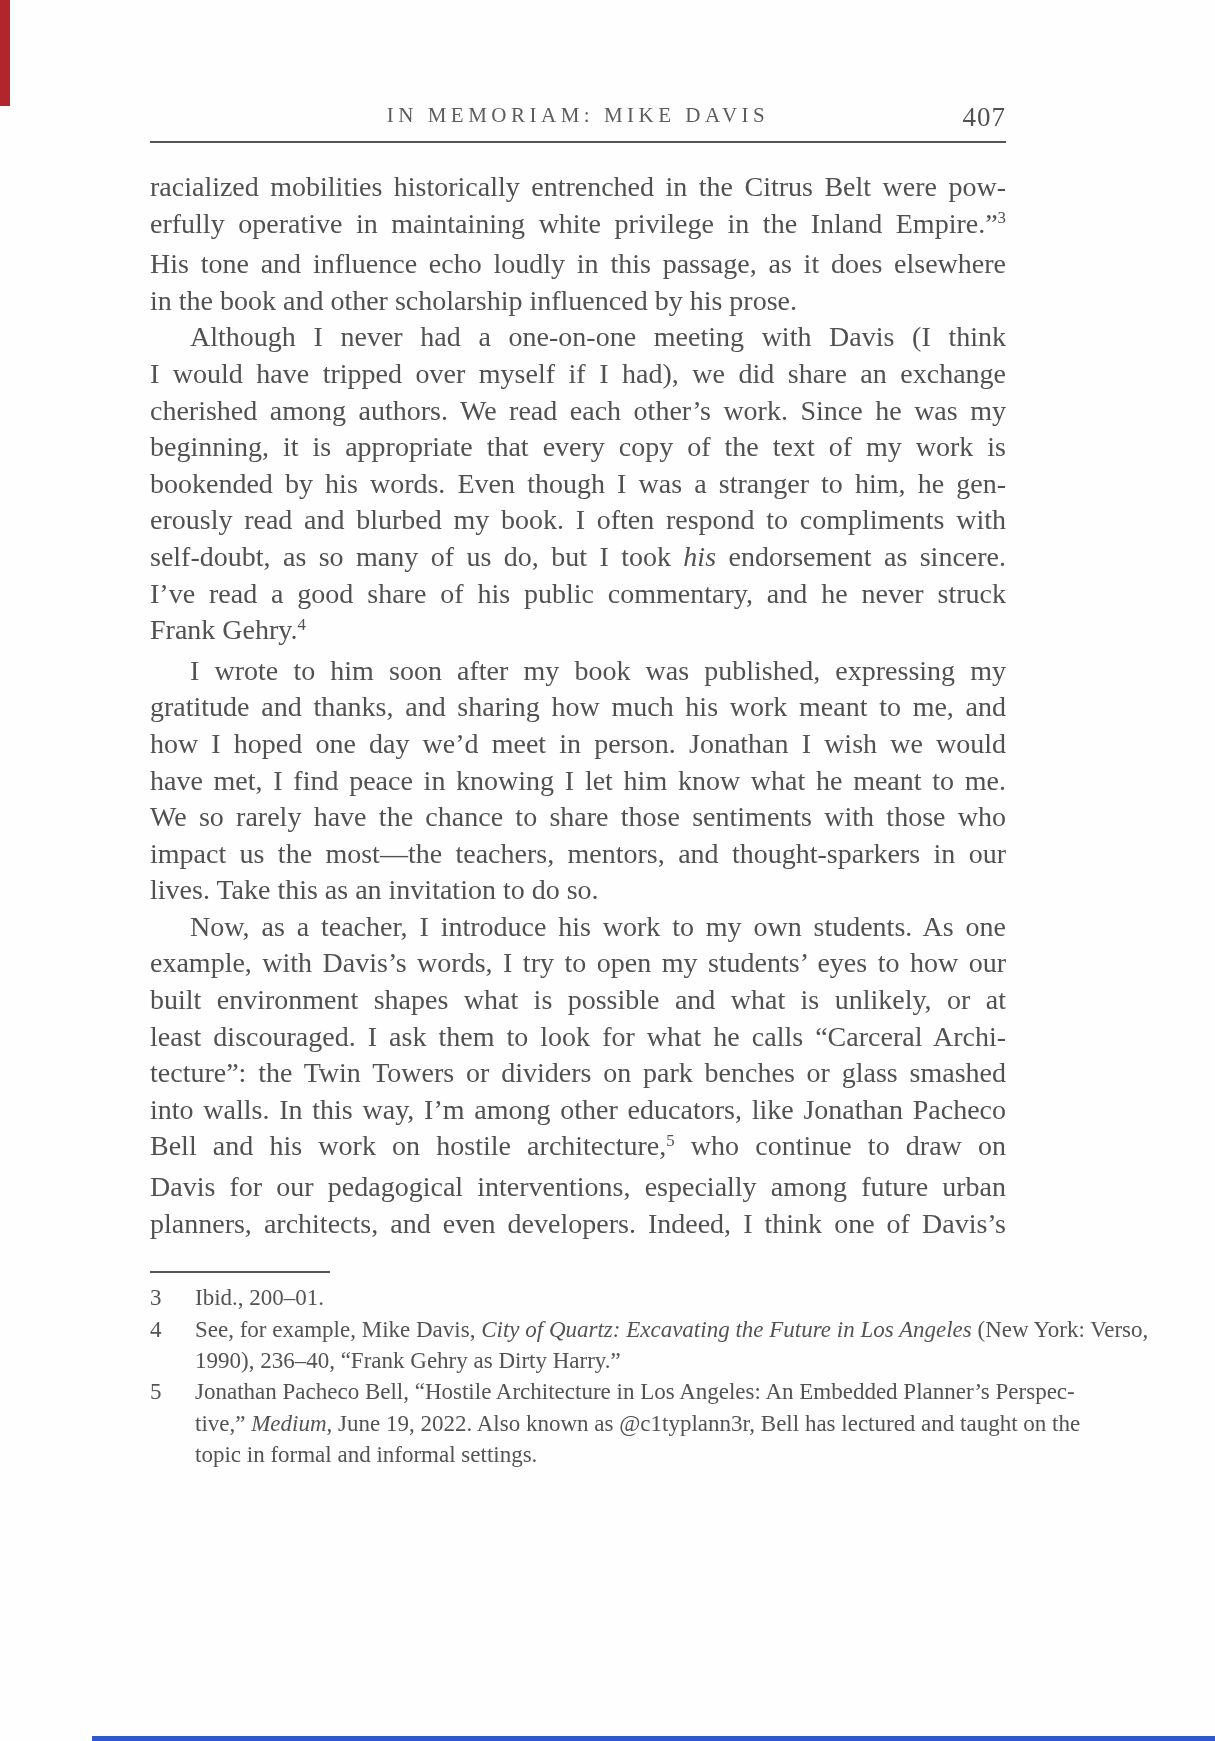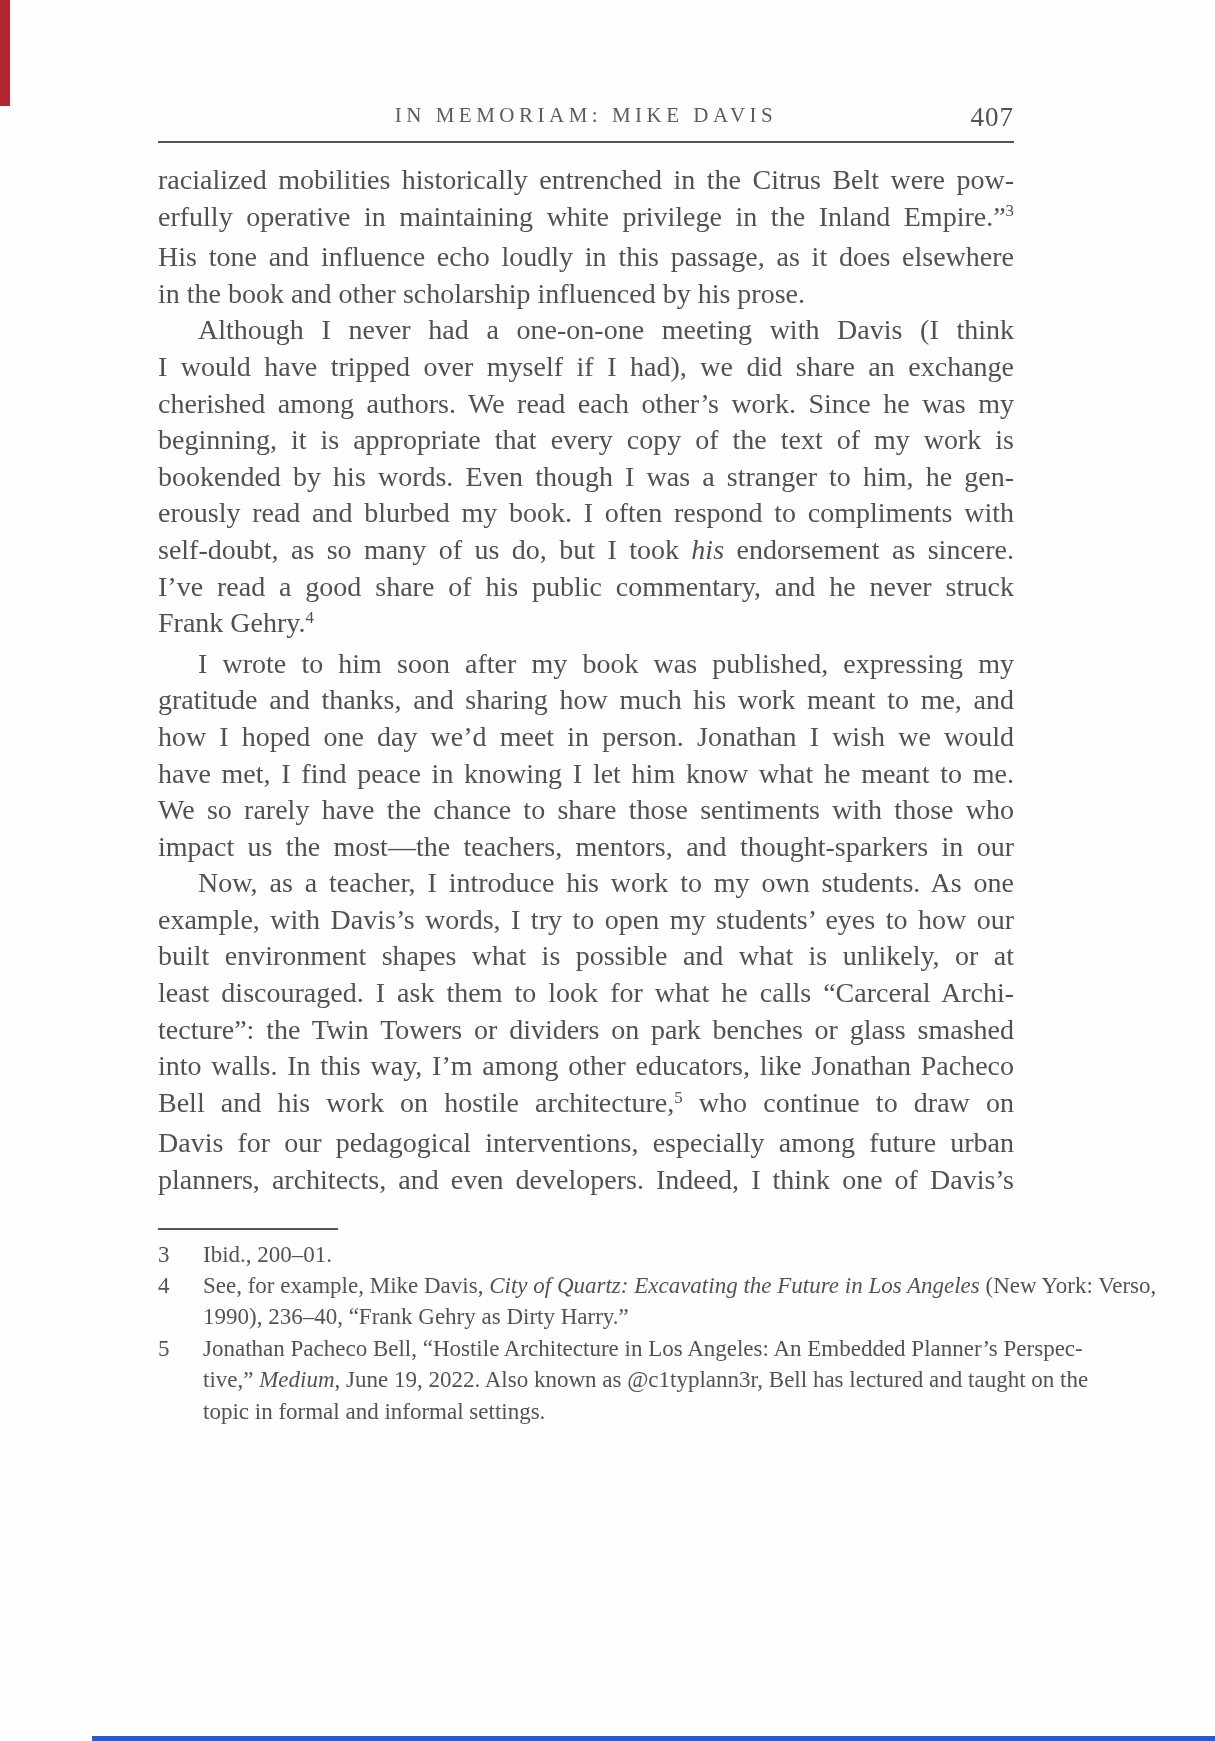--- a/index.html
+++ b/index.html
@@ -22,21 +22,21 @@
     left: 0; top: 0;
     width: 10px; height: 106px;
   }
   .blue-bottom-line {
     position: absolute;
     left: 92px; right: 0; bottom: 0;
     height: 5px;
   }
   .content {
     position: absolute;
-    left: 158px;
+    left: 150px;
     top: 0;
     width: 856px;
   }
   .running-head {
     position: relative;
     height: 141px;
     border-bottom: 2px solid #565656;
   }
   .running-title {
     position: absolute;
@@ -49,21 +49,21 @@
   }
   .page-number {
     position: absolute;
     right: 0;
     bottom: 8px;
     font-size: 27px;
     letter-spacing: 1px;
     color: #525252;
   }
   .body-text {
-    margin-top: 19px;
+    margin-top: 26px;
     font-size: 28px;
     line-height: 36.6px;
     color: #515151;
   }
   .bline {
     text-align: justify;
     text-align-last: justify;
     white-space: nowrap;
   }
   .bline.end { text-align-last: left; }
@@ -128,20 +128,21 @@
         <div class="bline"><span>erously read and blurbed my book. I often respond to compliments with</span></div>
         <div class="bline"><span>self-doubt, as so many of us do, but I took </span><span class="it">his</span><span> endorsement as sincere.</span></div>
         <div class="bline"><span>I’ve read a good share of his public commentary, and he never struck</span></div>
         <div class="bline end"><span>Frank Gehry.</span><span class="sup">4</span></div>
         <div class="bline indent"><span>I wrote to him soon after my book was published, expressing my</span></div>
         <div class="bline"><span>gratitude and thanks, and sharing how much his work meant to me, and</span></div>
         <div class="bline"><span>how I hoped one day we’d meet in person. Jonathan I wish we would</span></div>
         <div class="bline"><span>have met, I find peace in knowing I let him know what he meant to me.</span></div>
         <div class="bline"><span>We so rarely have the chance to share those sentiments with those who</span></div>
         <div class="bline"><span>impact us the most—the teachers, mentors, and thought-sparkers in our</span></div>
+        <div class="bline end"><span>lives. Take this as an invitation to do so.</span></div>
         <div class="bline indent"><span>Now, as a teacher, I introduce his work to my own students. As one</span></div>
         <div class="bline"><span>example, with Davis’s words, I try to open my students’ eyes to how our</span></div>
         <div class="bline"><span>built environment shapes what is possible and what is unlikely, or at</span></div>
         <div class="bline"><span>least discouraged. I ask them to look for what he calls “Carceral Archi-</span></div>
         <div class="bline"><span>tecture”: the Twin Towers or dividers on park benches or glass smashed</span></div>
         <div class="bline"><span>into walls. In this way, I’m among other educators, like Jonathan Pacheco</span></div>
         <div class="bline"><span>Bell and his work on hostile architecture,</span><span class="sup">5</span><span> who continue to draw on</span></div>
         <div class="bline"><span>Davis for our pedagogical interventions, especially among future urban</span></div>
         <div class="bline"><span>planners, architects, and even developers. Indeed, I think one of Davis’s</span></div>
       </div>

